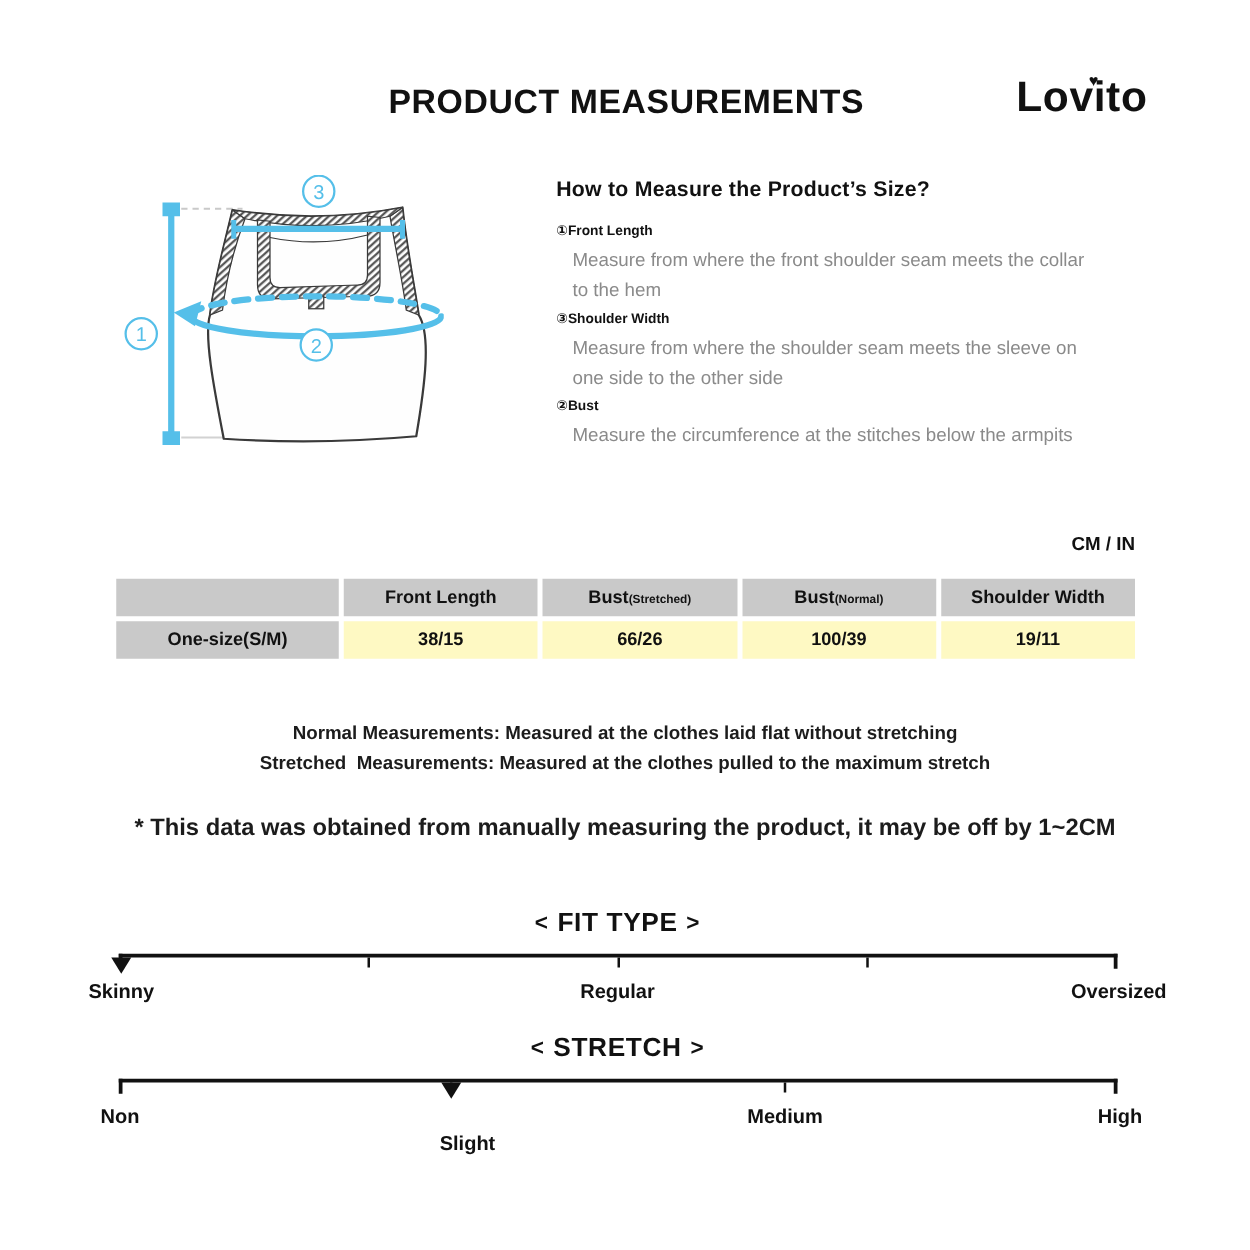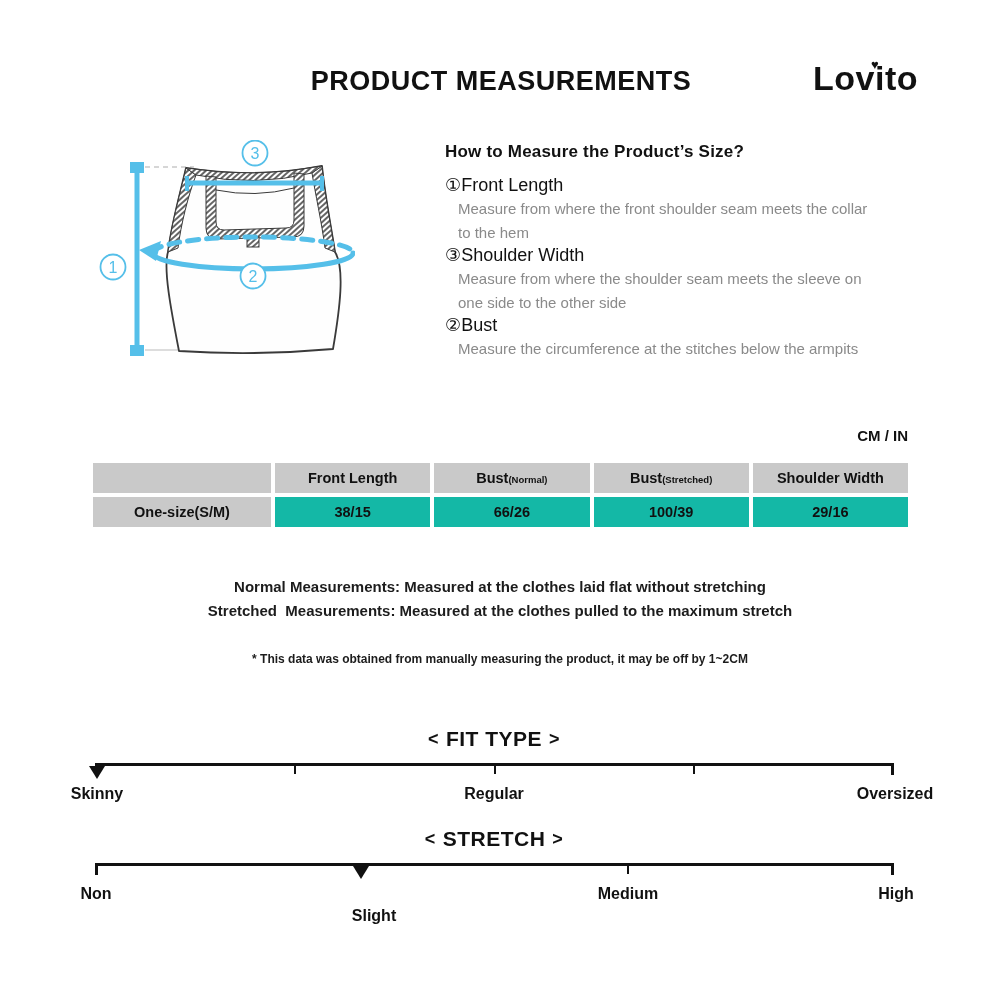--- a/index.html
+++ b/index.html
@@ -9,37 +9,37 @@
 
   
   .page-title { position:absolute; left:501px; top:66px; transform:translateX(-50%);
     font-size:27px; font-weight:800; letter-spacing:0.5px; white-space:nowrap; }
   .brand { position:absolute; left:813px; top:59px; font-size:34px; font-weight:800; letter-spacing:0.5px; }
   .brand .tittle { position:absolute; left:58px; top:-1px; font-size:13px; line-height:13px; }
 
   
   .howto { position:absolute; left:445px; top:142px; width:420px; }
   .howto h2 { font-size:17px; font-weight:800; margin-bottom:12px; letter-spacing:0.2px; }
-  .howto .item-label { font-size:18px; font-weight:400; line-height:23px; color:#111; }
+  .howto .item-label { font-size:11px; font-weight:700; line-height:23px; color:#111; }
   .howto .item-desc { font-size:15px; line-height:23.5px; color:#8a8a8a; width:418px;margin-left:13px; }
 
   
   .units { position:absolute; right:92px; top:427px; font-size:15px; font-weight:800; }
   .size-table { position:absolute; left:93px; top:463px; width:815px;
     display:grid; grid-template-columns:178px 1fr 1fr 1fr 1fr; gap:4px; background:#fff; }
   .size-table .cell { height:30px; line-height:30px; text-align:center; font-size:14.5px; font-weight:700;
-    background:#14b8a6; white-space:nowrap; }
+    background:#fef9c3; white-space:nowrap; }
   .size-table .cell.head, .size-table .cell.szcol { background:#c9c9c9; }
   .size-table .cell .sub { font-size:9.5px; font-weight:700; }
 
   
   .notes { position:absolute; left:0; width:1000px; top:575px; text-align:center; }
   .notes div { font-size:15px; font-weight:600; line-height:23.5px; color:#1c1c1c; white-space:pre-wrap; }
   .disclaimer { position:absolute; left:0; width:1000px; top:652px; text-align:center;
-    font-size:12px; font-weight:600; color:#1c1c1c; }
+    font-size:19px; font-weight:600; color:#1c1c1c; }
 
   
   .scale-title { position:absolute; left:494px; transform:translateX(-50%); white-space:nowrap;
     font-size:21px; font-weight:800; letter-spacing:0.5px; }
   .scale-title .br { font-size:18px; font-weight:700; padding:0 7px; position:relative; top:-1px; }
   .axis { position:absolute; left:95px; width:799px; height:16px; }
   .axis .line { position:absolute; left:0; top:0; width:100%; height:3px; background:#111; }
   .axis .endcap { position:absolute; top:0; width:3px; height:12px; background:#111; }
   .axis .endcap.left { left:0; } .axis .endcap.right { right:0; }
   .axis .tick { position:absolute; top:3px; width:2px; height:8px; background:#111; transform:translateX(-50%); }
@@ -112,29 +112,29 @@
     <div>
       <div class="item-label"><span>②</span><span>Bust</span></div>
       <div class="item-desc">Measure the circumference at the stitches below the armpits</div>
     </div>
   </div>
 
   <div class="units">CM / IN</div>
   <div class="size-table">
     <div class="cell head"></div>
     <div class="cell head">Front Length</div>
+    <div class="cell head"><span>Bust</span><span class="sub">(Stretched)</span></div>
     <div class="cell head"><span>Bust</span><span class="sub">(Normal)</span></div>
-    <div class="cell head"><span>Bust</span><span class="sub">(Stretched)</span></div>
     <div class="cell head">Shoulder Width</div>
 
     <div class="cell szcol">One-size(S/M)</div>
     <div class="cell">38/15</div>
     <div class="cell">66/26</div>
     <div class="cell">100/39</div>
-    <div class="cell">29/16</div>
+    <div class="cell">19/11</div>
   </div>
 
   <div class="notes">
     <div>Normal Measurements: Measured at the clothes laid flat without stretching</div>
     <div>Stretched  Measurements: Measured at the clothes pulled to the maximum stretch</div>
   </div>
   <div class="disclaimer">* This data was obtained from manually measuring the product, it may be off by 1~2CM</div>
 
   <div class="scale-title" style="top:727px;"><span class="br">&lt;</span><span>FIT TYPE</span><span class="br">&gt;</span></div>
   <div class="axis" style="top:763px;">

